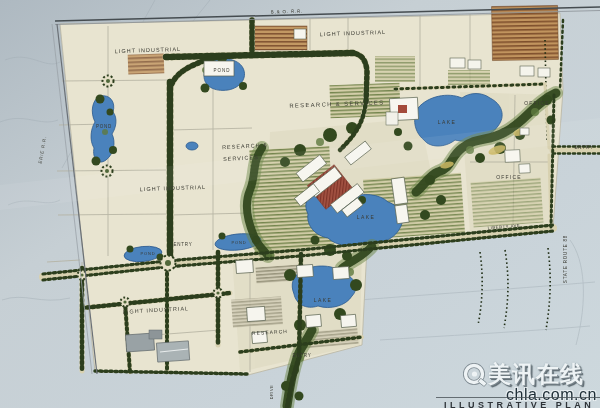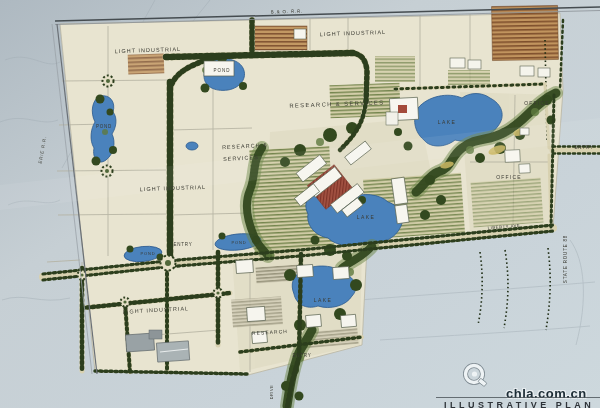--- a/index.html
+++ b/index.html
@@ -16,21 +16,21 @@
   .wm-brand{
     position:absolute;left:26px;top:0px;width:92px;height:34px;
     font-size:23px;font-weight:bold;line-height:32px;letter-spacing:1px;
     color:#eef3f5;
     text-shadow:1px 1px 0 #79858c, 2px 2px 1px #5a666d, 0 0 2px #9fb0b8;
     font-family:"DejaVu Sans","Liberation Sans",sans-serif;
     white-space:nowrap;
   }
   .wm-domain{
     position:absolute;left:44px;top:28px;
-    font-size:13px;font-weight:bold;letter-spacing:0.5px;
+    font-size:16px;font-weight:normal;letter-spacing:0.5px;
     color:#1d2d36;
     text-shadow:-1px -1px 0 #e9eef1,1px -1px 0 #e9eef1,-1px 1px 0 #e9eef1,1px 1px 0 #e9eef1;
     white-space:nowrap;
   }
   .plan-title{
     position:absolute;left:444px;top:400px;width:170px;
     font-size:9px;font-weight:bold;letter-spacing:3.5px;color:#2e3338;
     white-space:nowrap;
   }
   .title-rule{position:absolute;left:436px;top:397px;width:164px;height:1px;background:#4a5258;opacity:.8;}
@@ -372,19 +372,20 @@
   </g>
 </svg>
 
 <div class="watermark">
   <svg class="wm-logo" viewBox="0 0 26 30">
     <circle cx="12" cy="12" r="8.5" fill="none" stroke="#7d8990" stroke-width="5"></circle>
     <circle cx="12" cy="12" r="8.5" fill="none" stroke="#eef3f5" stroke-width="3.4"></circle>
     <circle cx="12.5" cy="12" r="2.6" fill="#eef3f5"></circle>
     <rect x="17" y="17" width="8" height="4.4" rx="1" transform="rotate(38 19 19)" fill="#eef3f5" stroke="#7d8990" stroke-width="0.8"></rect>
   </svg>
+  <div class="wm-brand">美讯在线</div>
   <div class="wm-domain">chla.com.cn</div>
 </div>
 
 <div class="title-rule"></div>
 <div class="plan-title">ILLUSTRATIVE PLAN</div>
 
 </div>
 
 </body></html>

